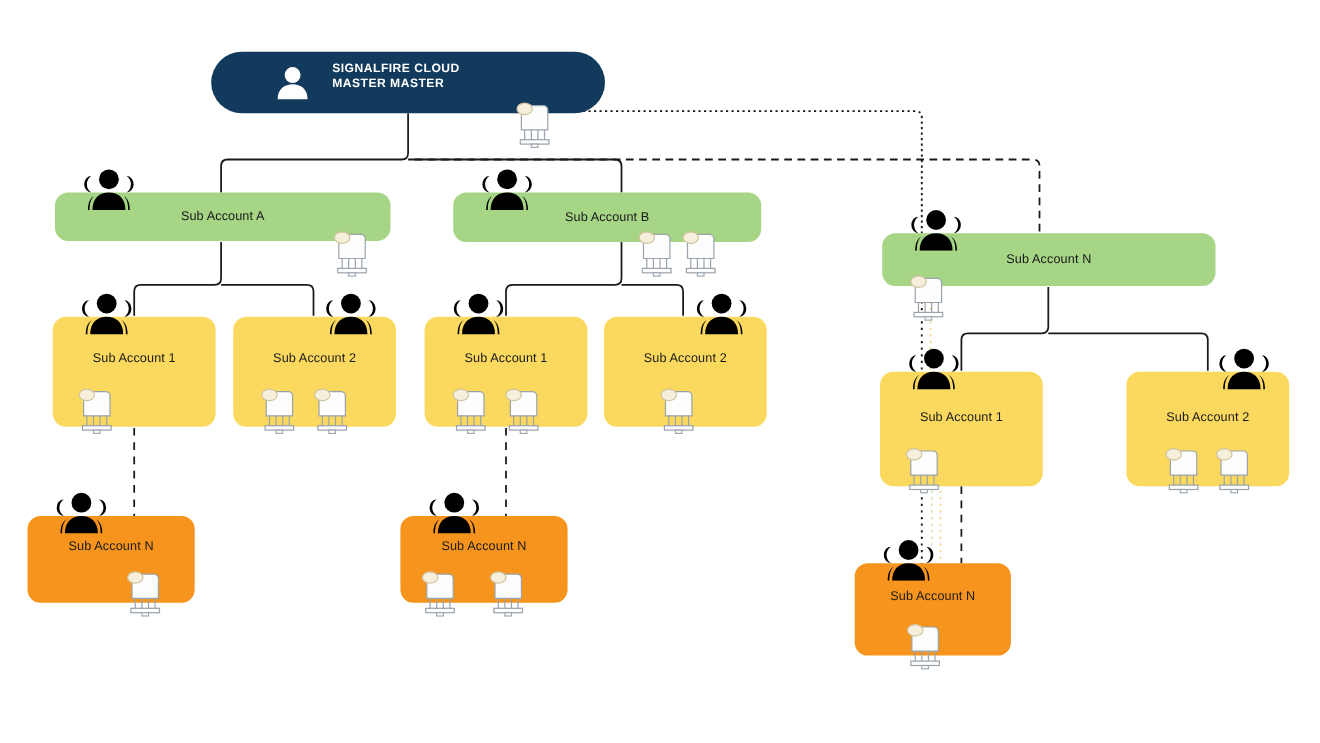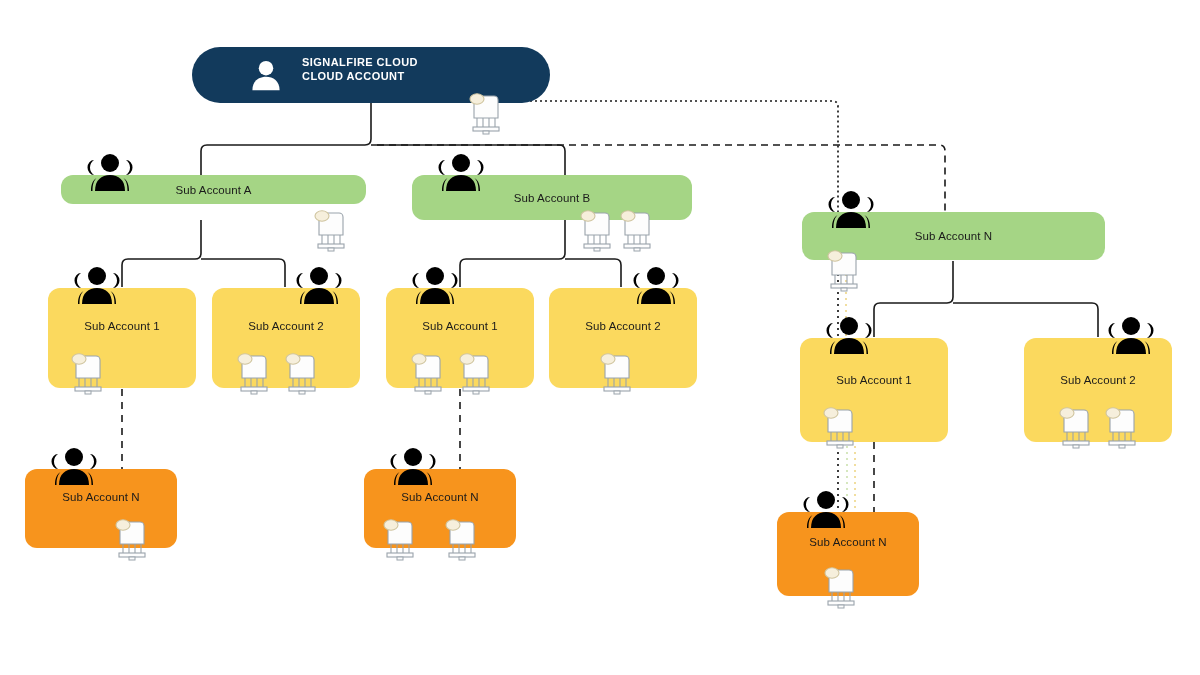--- a/index.html
+++ b/index.html
@@ -73,37 +73,37 @@
   </svg>
 
   <div class="node master">
     <div class="body"></div>
     <svg class="person" viewBox="0 0 40 40">
       <circle cx="20" cy="12" r="8.5" fill="#ffffff"></circle>
       <path d="M4,38 C4,27 11.5,22 20,22 C28.5,22 36,27 36,38 Z" fill="#ffffff"></path>
     </svg>
     <div class="title">
       <div>SIGNALFIRE CLOUD</div>
-      <div>CLOUD ACCOUNT</div>
+      <div>MASTER MASTER</div>
     </div>
     <svg class="eleph" style="left:272px;top:41px;" viewBox="0 0 42 48">
       <path d="M10,8 h20 a4,4 0 0 1 4,4 v18 h-24 z" fill="#fdfdfd" stroke="#9aa3ab" stroke-width="1.1"></path>
       <ellipse cx="13" cy="11" rx="7" ry="5.2" fill="#f6efdc" stroke="#cfc49f" stroke-width="1.1"></ellipse>
       <g stroke="#9aa3ab" stroke-width="1.1">
           <path d="M13,30 v10"></path>
           <path d="M19,30 v10"></path>
           <path d="M25,30 v10"></path>
           <path d="M31,30 v10"></path>
         </g>
       <rect x="9" y="39" width="26" height="4" fill="#fdfdfd" stroke="#9aa3ab" stroke-width="1.1"></rect>
       <rect x="19" y="43" width="6" height="3" fill="#fdfdfd" stroke="#9aa3ab" stroke-width="1"></rect>
     </svg>
   </div>
 
-  <div class="node green" id="n-sub-a" style="left:61px;top:175px;width:305px;height:29px;border-radius:13px;">
+  <div class="node green" id="n-sub-a" style="left:50px;top:175px;width:305px;height:44px;border-radius:13px;">
       <div class="body"></div>
       <svg class="grp left" viewBox="0 0 46 40">
         <path d="M7,9 a6.5,7.5 0 0 0 0,15 a9,9 0 0 1 0,-15 z" fill="#000"></path>
         <path d="M39,9 a6.5,7.5 0 0 1 0,15 a9,9 0 0 0 0,-15 z" fill="#000"></path>
         <circle cx="23" cy="12" r="9" fill="#000"></circle>
         <path d="M8,40 C8,29 14.5,24 23,24 C31.5,24 38,29 38,40 Z" fill="#000"></path>
         <path d="M4,40 C4,33 6,29.5 9.5,27 C6.5,30 5.5,34 5.5,40 Z" fill="#000"></path>
         <path d="M42,40 C42,33 40,29.5 36.5,27 C39.5,30 40.5,34 40.5,40 Z" fill="#000"></path>
       </svg>
       <div class="caption capmid">Sub Account A</div>

